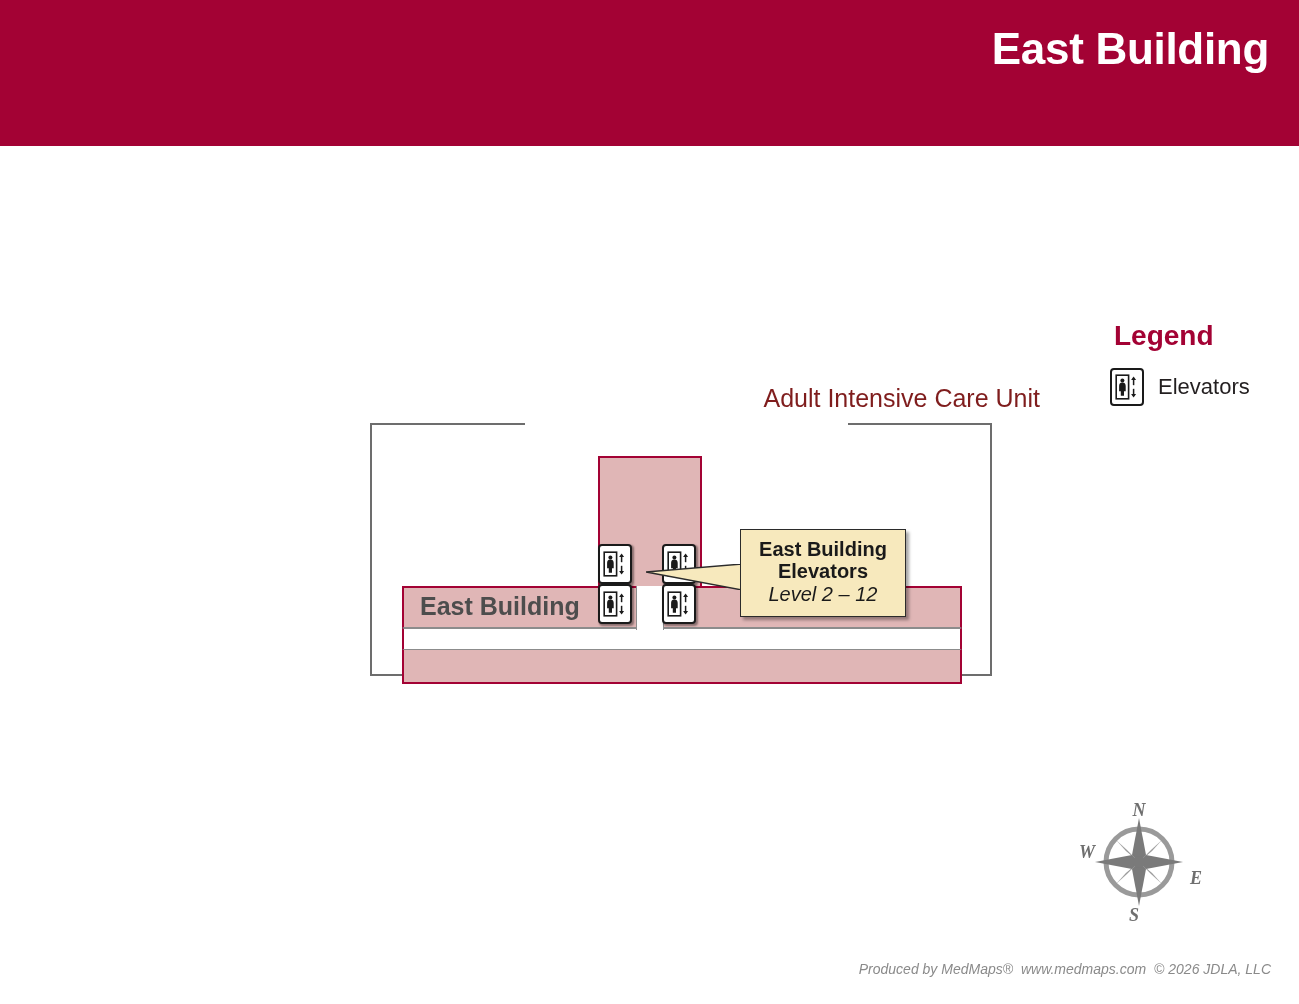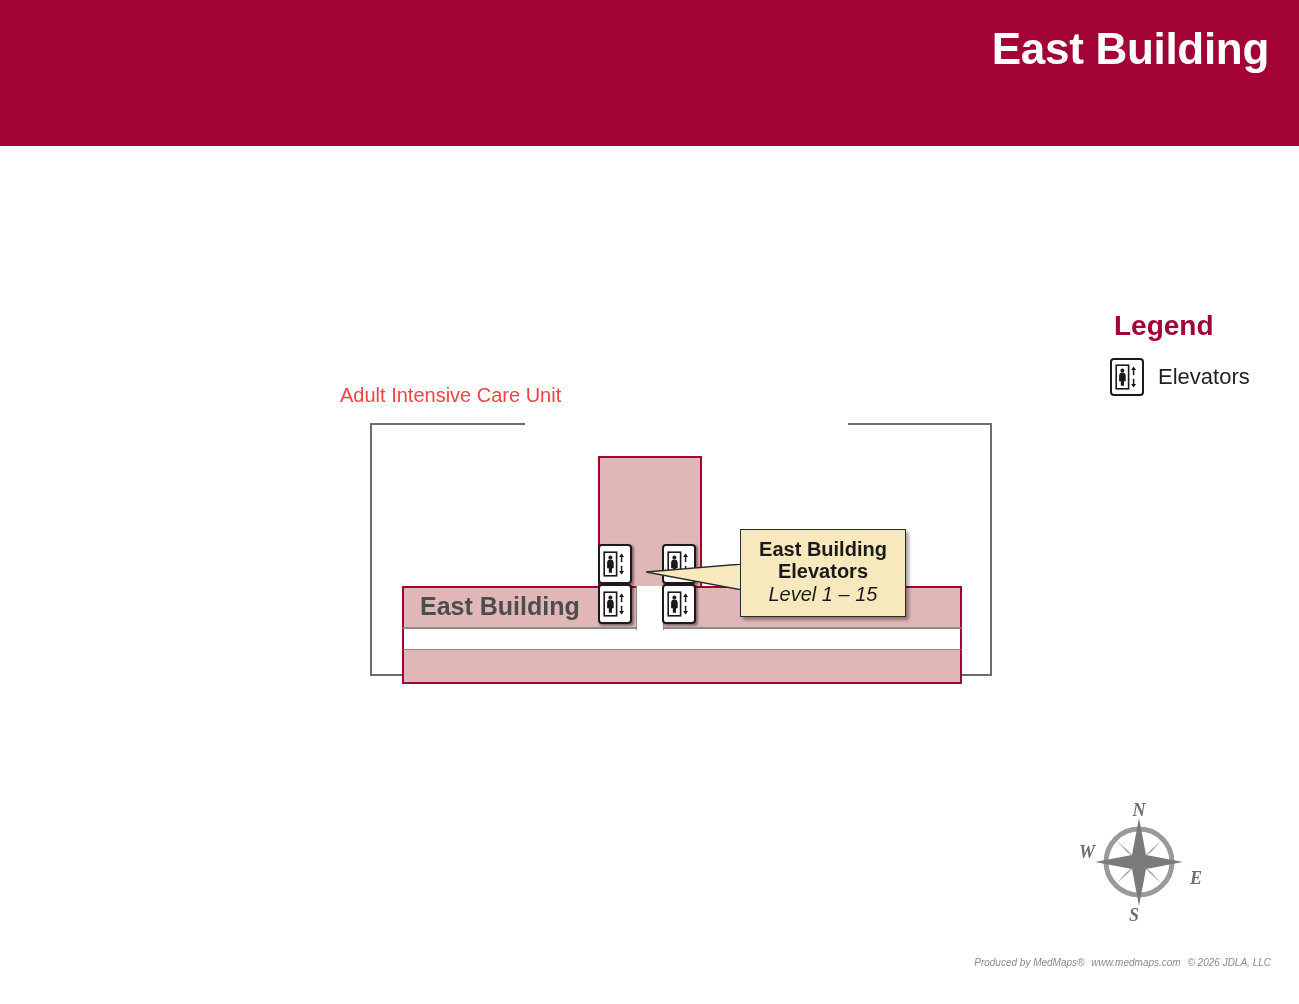--- a/index.html
+++ b/index.html
@@ -38,21 +38,21 @@
     font-size: 44px;
     letter-spacing: -0.3px;
     display: block;
     white-space: nowrap;
   }
 
   
   #legend-panel {
     position: absolute;
     left: 1110px;
-    top: 310px;
+    top: 320px;
     width: 180px;
   }
   #legend-heading {
     color: #a30234;
     font-weight: bold;
     font-size: 28px;
     margin: 0 0 16px 4px;
     white-space: nowrap;
   }
   .legend-row {
@@ -99,24 +99,24 @@
     top: 370px;
     width: 700px;
     height: 380px;
   }
   
   #unit-label {
     position: absolute;
     left: 0;
     top: 14px;
     width: 700px;
-    text-align: left;
-    font-size: 20px;
+    text-align: right;
+    font-size: 25px;
     line-height: 1.12;
-    color: #ef4444;
+    color: #7f1d1d;
     z-index: 8;
   }
   #unit-label span { display: block; }
 
   
   .bound {
     position: absolute;
     background: #6d6d6d;
   }
   #bound-left   { left: 30px;  top: 53px;  width: 1.6px; height: 252px; }
@@ -242,22 +242,22 @@
     left: 1078px;
     top: 802px;
     width: 128px;
     height: 122px;
   }
 
   
   #footer-credit {
     position: absolute;
     right: 28px;
-    bottom: 36px;
-    font-size: 10px;
+    bottom: 27px;
+    font-size: 14px;
     font-style: italic;
     color: #8a8a8a;
     white-space: nowrap;
   }
   #footer-credit span { margin-left: 4px; }
 </style>
 </head>
 <body>
 
 <div id="header-bar">
@@ -349,21 +349,21 @@
     </svg>
   </span>
 
   <svg id="callout-tail" viewBox="0 0 96 26">
     <polygon points="0,8 96,0 96,26" fill="#f7e9bd" stroke="#2b2b2b" stroke-width="1.4"></polygon>
   </svg>
 
   <div id="callout">
     <span class="callout-title">East Building</span>
     <span class="callout-title">Elevators</span>
-    <span class="callout-sub">Level 1 – 15</span>
+    <span class="callout-sub">Level 2 – 12</span>
   </div>
 
 </div>
 
 <svg id="compass" viewBox="0 0 128 122">
   <circle cx="61" cy="60" r="33" fill="none" stroke="#9a9a9a" stroke-width="5"></circle>
 
   <g fill="#8f8f8f">
     <polygon points="61,60 38,38 48,49"></polygon>
     <polygon points="61,60 38,38 49,48"></polygon>

